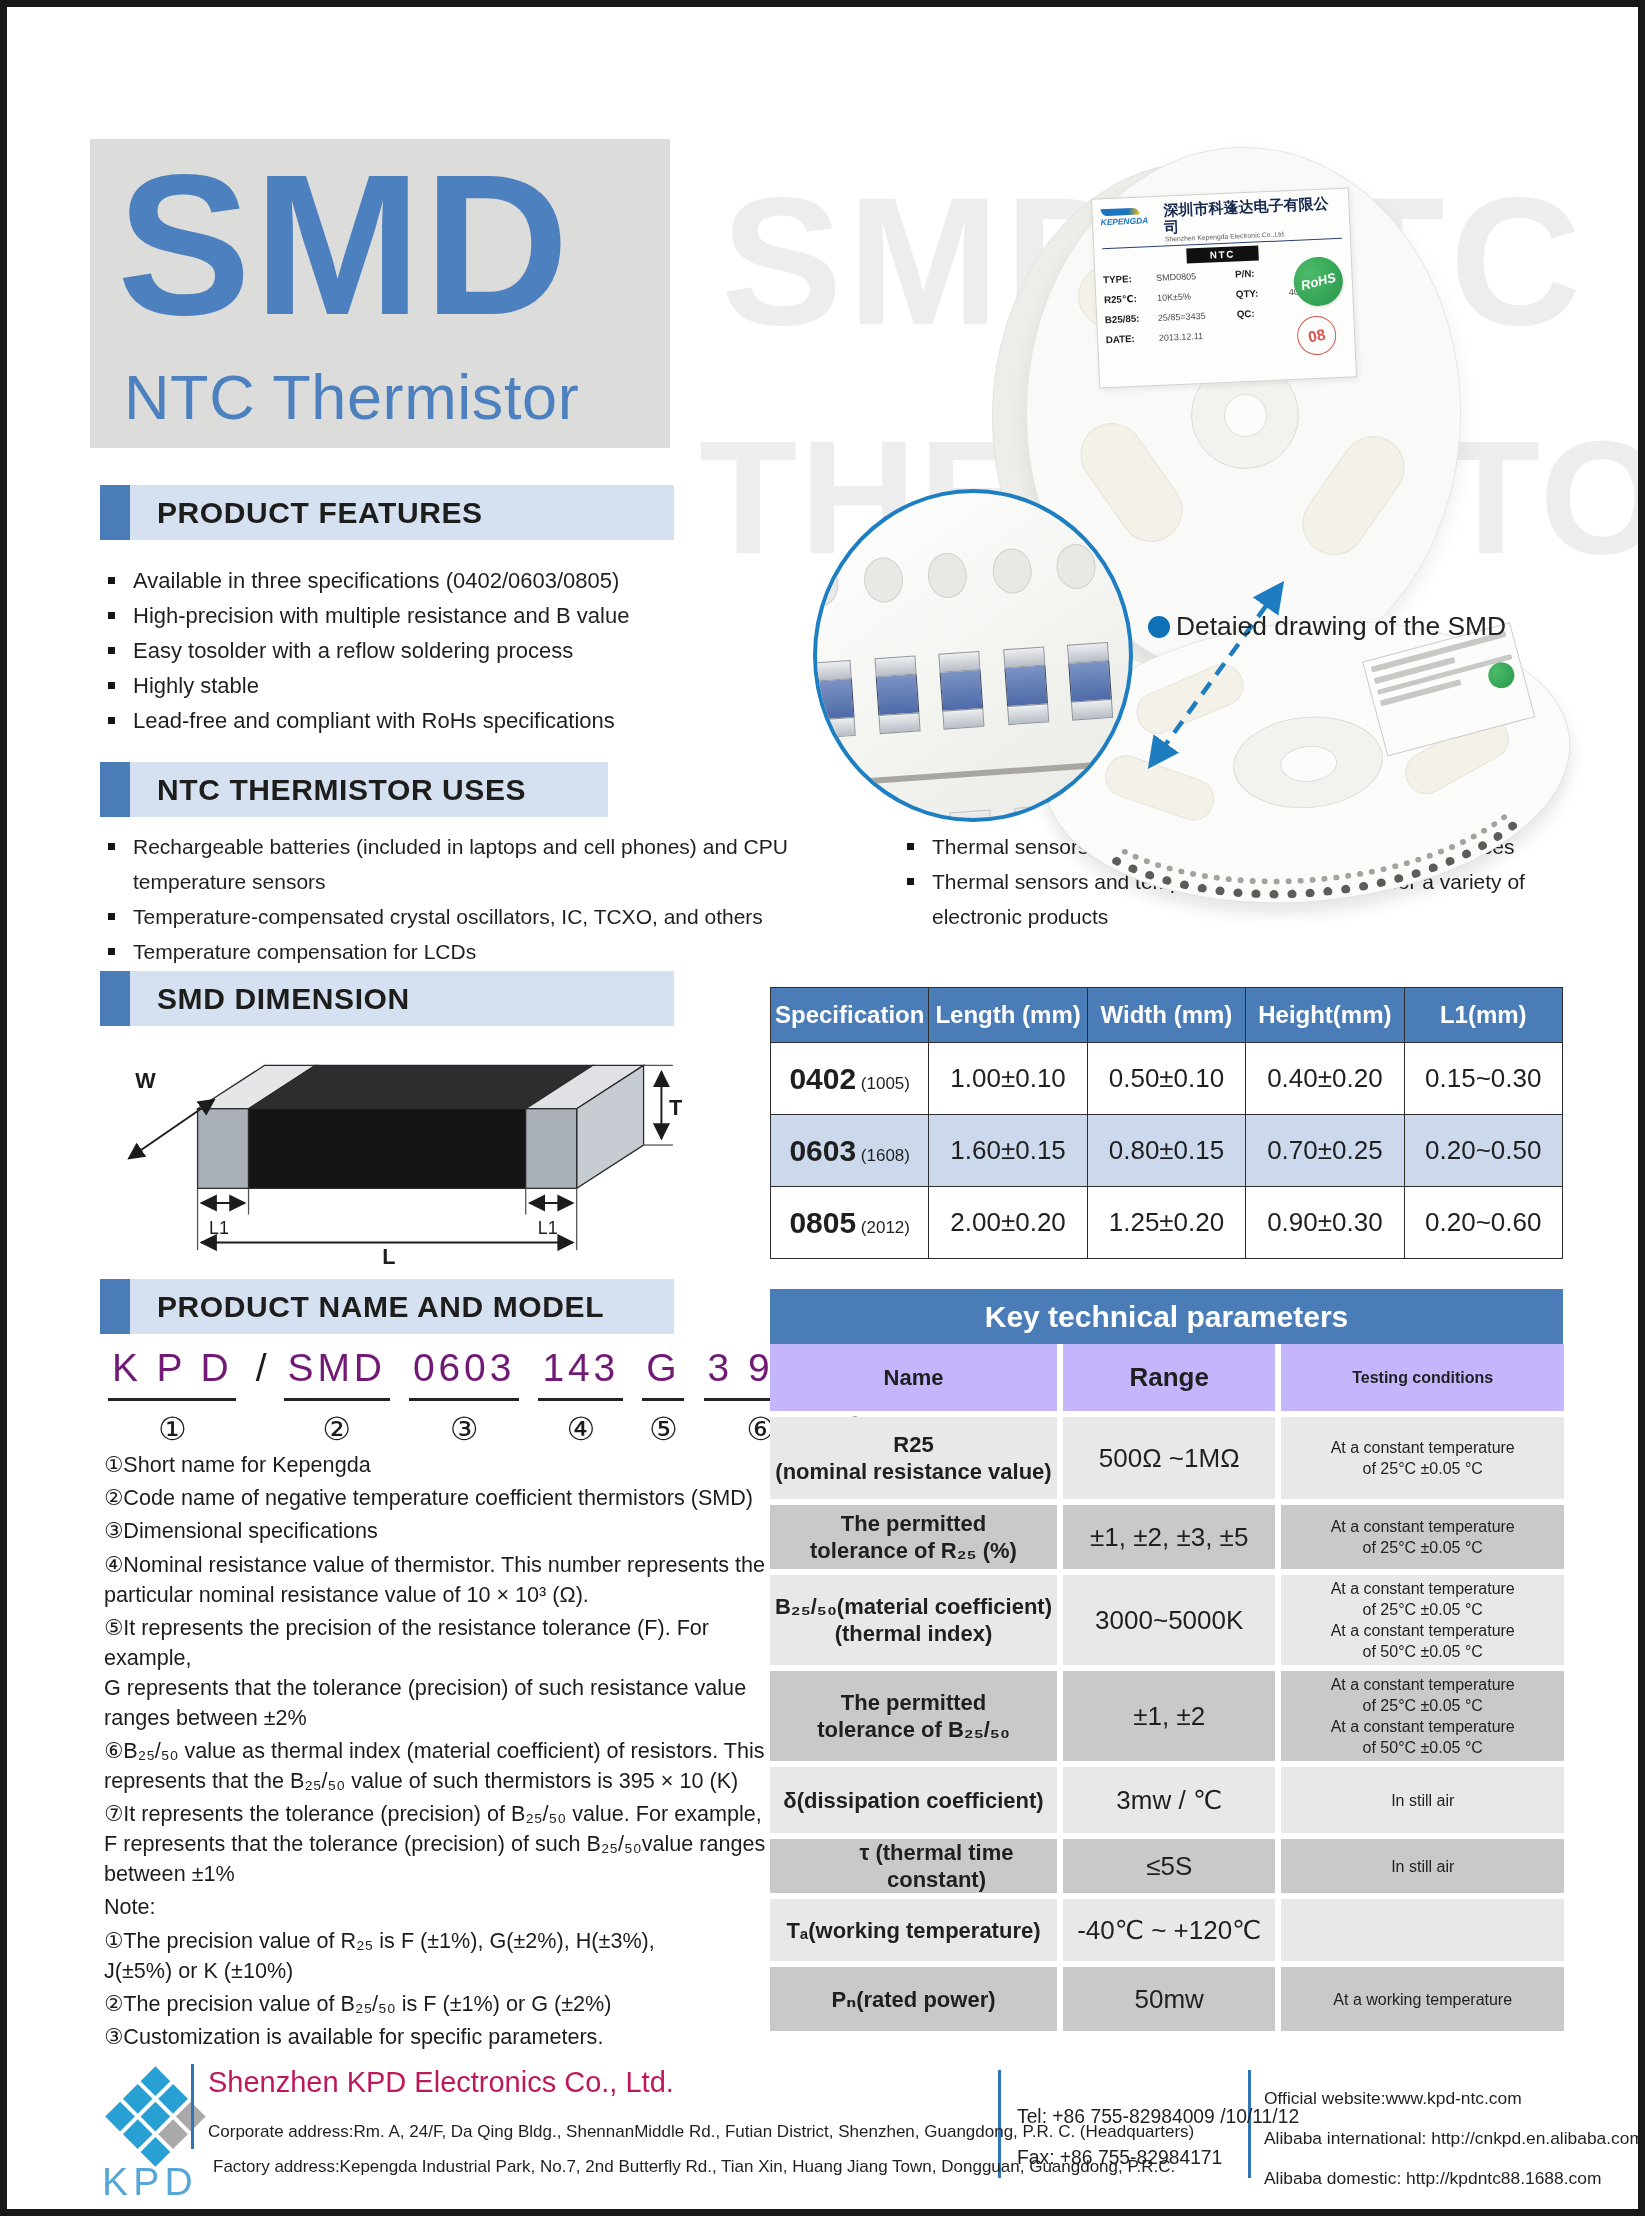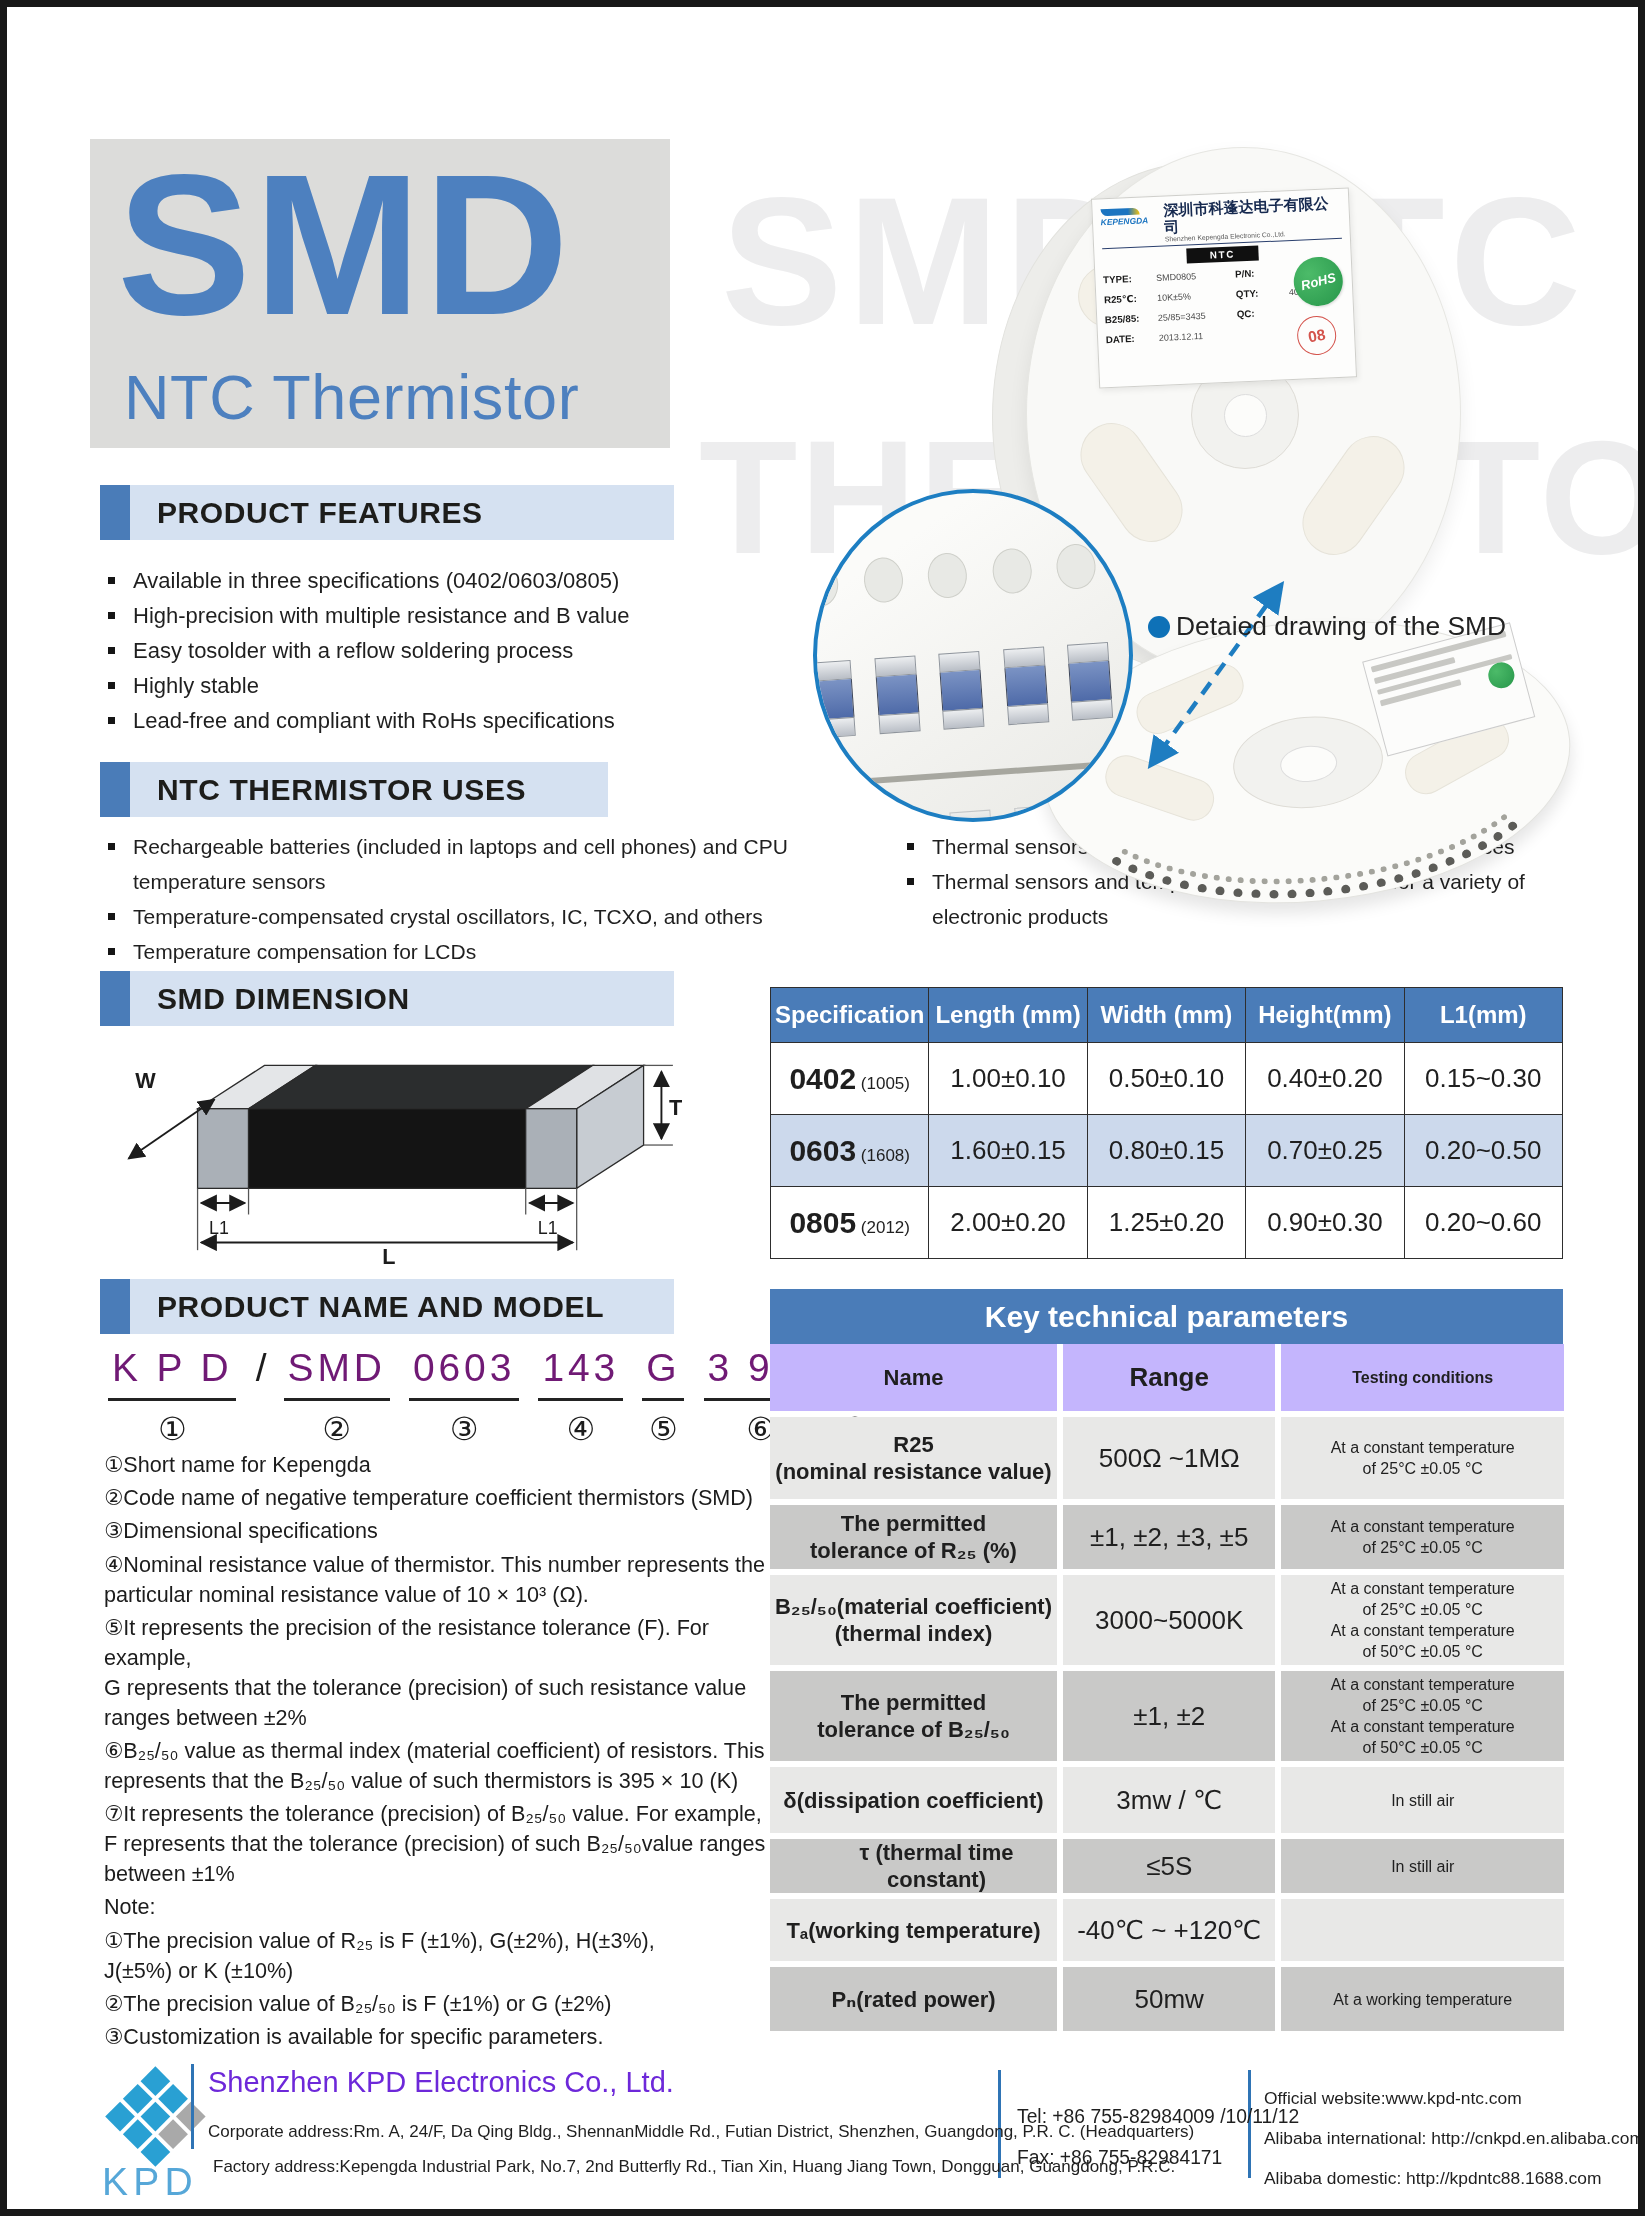--- a/index.html
+++ b/index.html
@@ -157,21 +157,21 @@
   .kpd-logo{position:absolute;left:106px;top:2067px;width:103px;height:103px;z-index:3;}
   .dia{position:absolute;left:14px;top:14px;display:grid;grid-template-columns:repeat(3,20.6px);
        grid-template-rows:repeat(3,20.6px);gap:4.5px;transform:rotate(45deg);}
   .dia span{background:#29a0d3;}
   .dia span.g{background:#a9a9a9;}
   .kpd-word{position:absolute;left:102px;top:2160px;font-size:39px;color:#56a7d8;letter-spacing:5.2px;z-index:3;}
   .vline{position:absolute;width:2.6px;background:#2f74b5;z-index:3;}
   .v1{left:191px;top:2064px;height:85px;}
   .v2{left:998px;top:2070px;height:108px;}
   .v3{left:1248px;top:2070px;height:108px;}
-  .ft-company{position:absolute;left:208px;top:2066px;font-size:29px;color:#6d28d9;z-index:3;text-align:right;}
+  .ft-company{position:absolute;left:208px;top:2066px;font-size:29px;color:#be185d;z-index:3;text-align:right;}
   .ft-corp{position:absolute;left:208px;top:2122px;font-size:17px;z-index:3;}
   .ft-fact{position:absolute;left:213px;top:2157px;font-size:17px;z-index:3;text-align:center;}
   .ft-tel{position:absolute;left:1017px;top:2106px;font-size:19.3px;z-index:3;}
   .ft-fax{position:absolute;left:1017px;top:2147px;font-size:19.3px;z-index:3;}
   .ft-web{position:absolute;left:1264px;top:2088px;font-size:17.4px;z-index:3;}
   .ft-ali1{position:absolute;left:1264px;top:2128px;font-size:17.4px;z-index:3;}
   .ft-ali2{position:absolute;left:1264px;top:2168px;font-size:17.4px;z-index:3;}
 </style>
 </head>
 <body>

